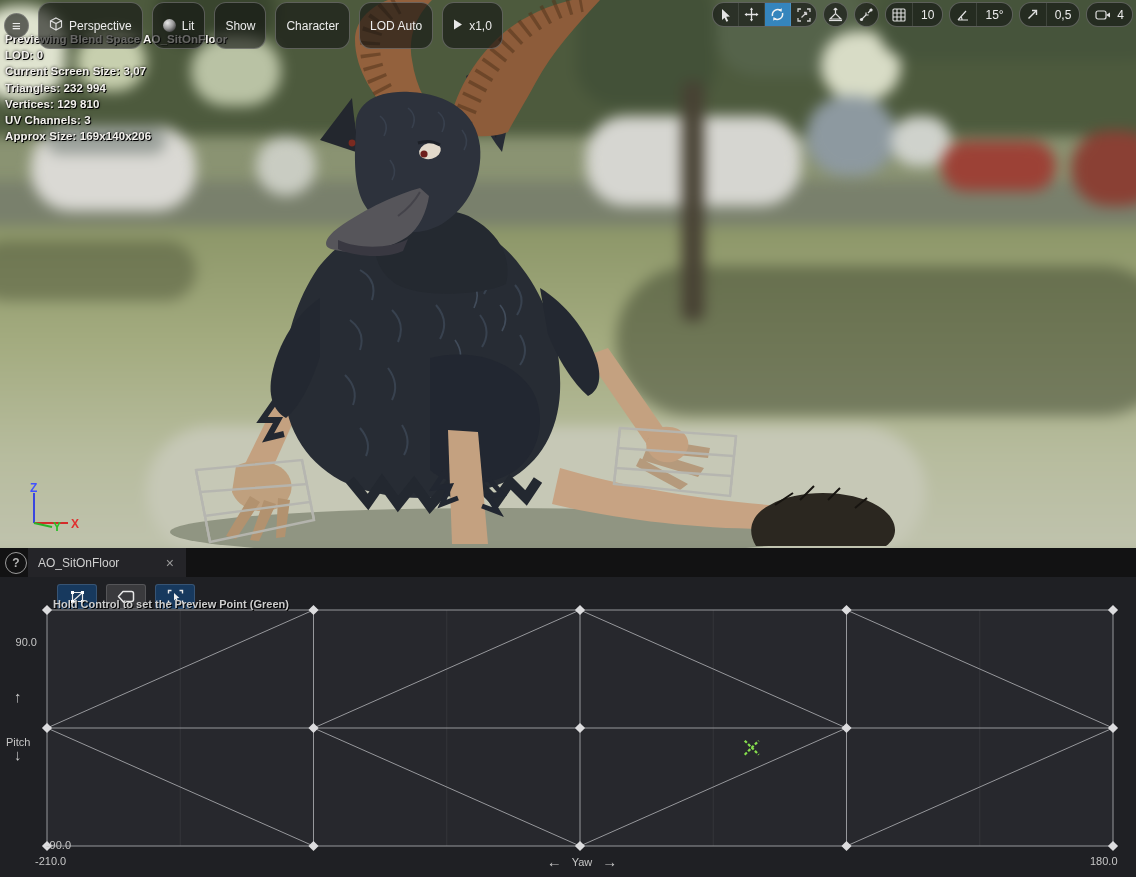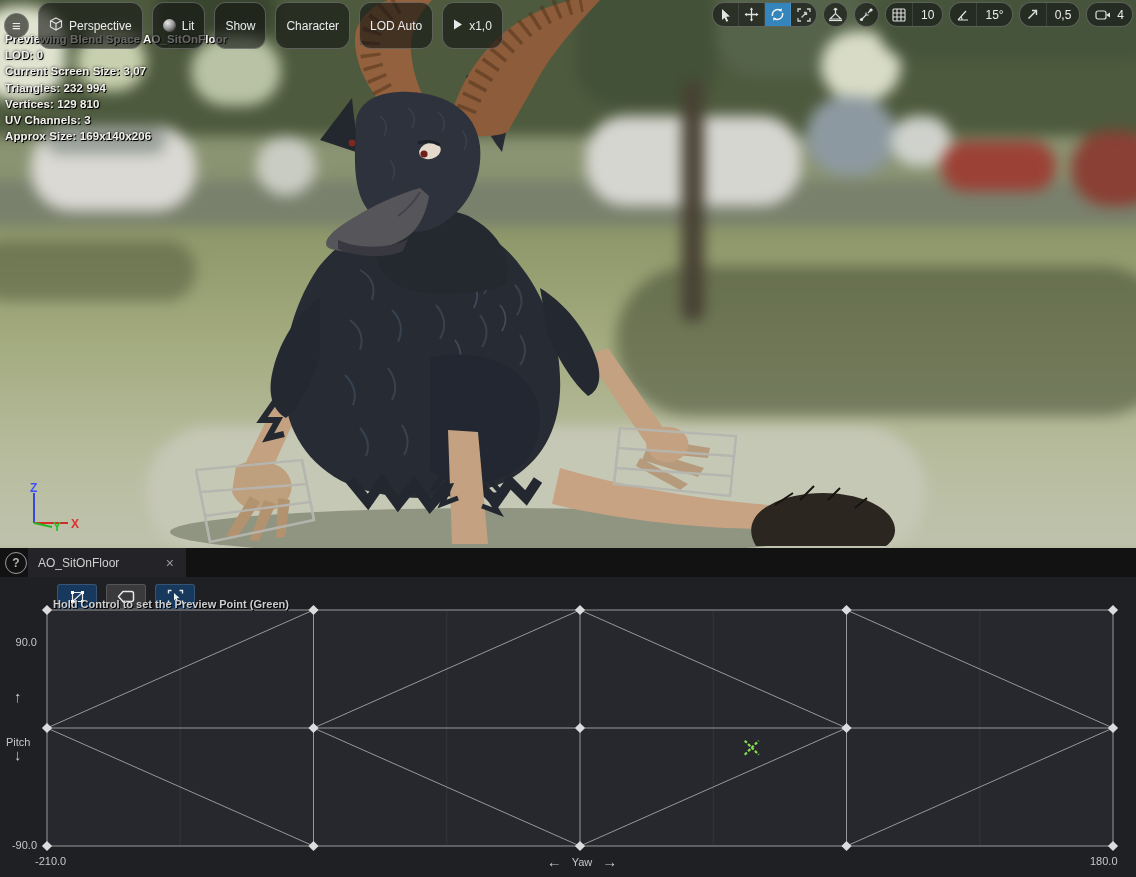--- a/index.html
+++ b/index.html
@@ -406,21 +406,21 @@
               <path d="M1.5,4.5 V1.5 H4.5 M12.5,1.5 H15.5 V4.5 M15.5,11.5 V14.5 H12.5 M4.5,14.5 H1.5 V11.5"></path>
             </g>
             <path d="M7,4 L12.4,9 L9.8,9.3 L11.1,12.2 L9.8,12.8 L8.5,9.9 L7,11.4 Z" fill="#f0f0f0"></path>
           </svg>
       </div>
     </div>
 
     <div class="hint">Hold Control to set the Preview Point (Green)</div>
 
     <div class="axlabel" style="left:0;top:55px;width:37px;text-align:right;margin-top:33px;">90.0</div>
-    <div class="axlabel" style="left:0;top:291px;width:37px;text-align:right;">-90.0</div>
+    <div class="axlabel" style="left:0;top:291px;width:37px;text-align:right;padding-left:34px;">-90.0</div>
     <div class="axlabel arrowglyph" style="left:14px;top:140px;">↑</div>
     <div class="axlabel" style="left:6px;top:188px;">Pitch</div>
     <div class="axlabel arrowglyph" style="left:14px;top:198px;">↓</div>
     <div class="axlabel" style="left:35px;top:307px;">-210.0</div>
     <div class="axlabel" style="left:1090px;top:307px;width:35px;">180.0</div>
     <div class="yawgroup">
       <span class="axlabel arrowglyph" style="position:static;">←</span>
       <span class="axlabel" style="position:static;">Yaw</span>
       <span class="axlabel arrowglyph" style="position:static;">→</span>
     </div>

